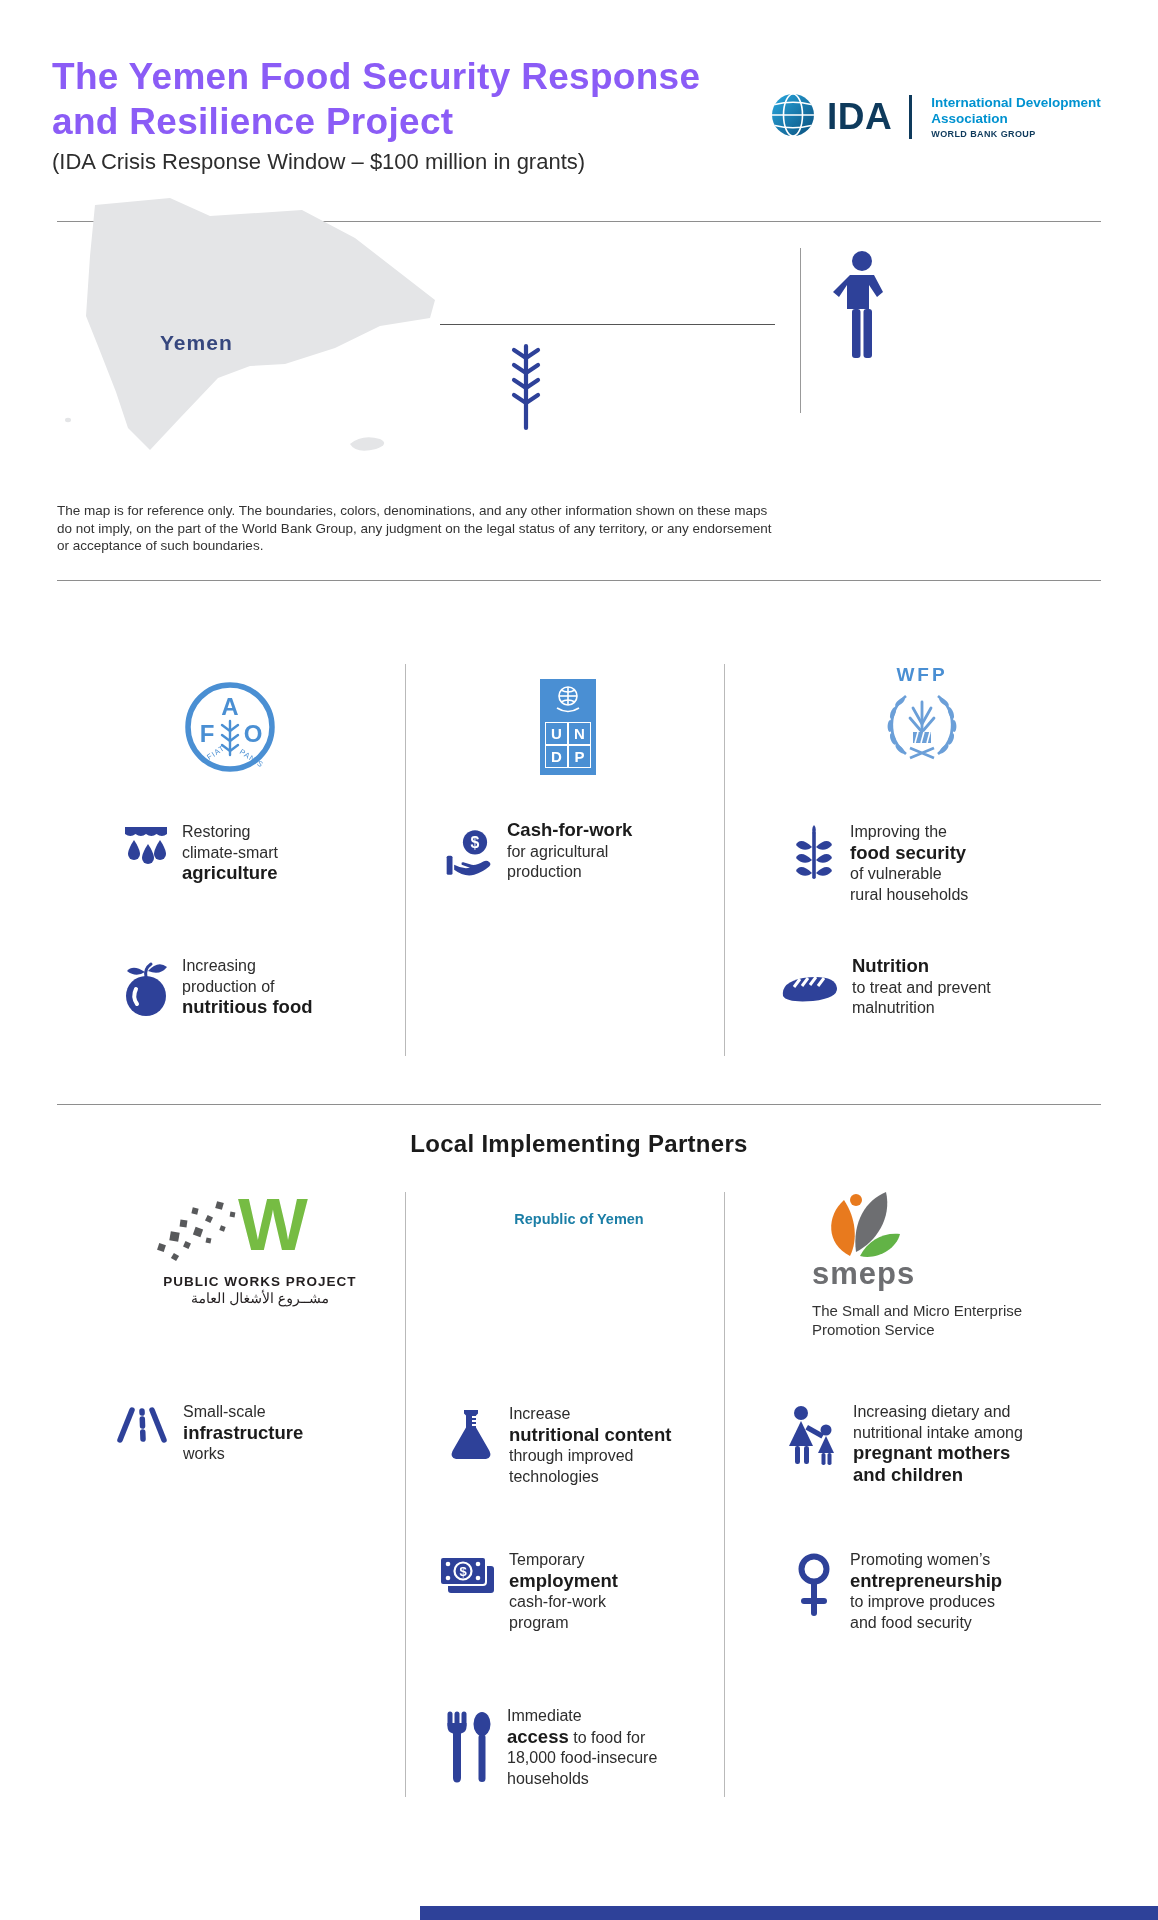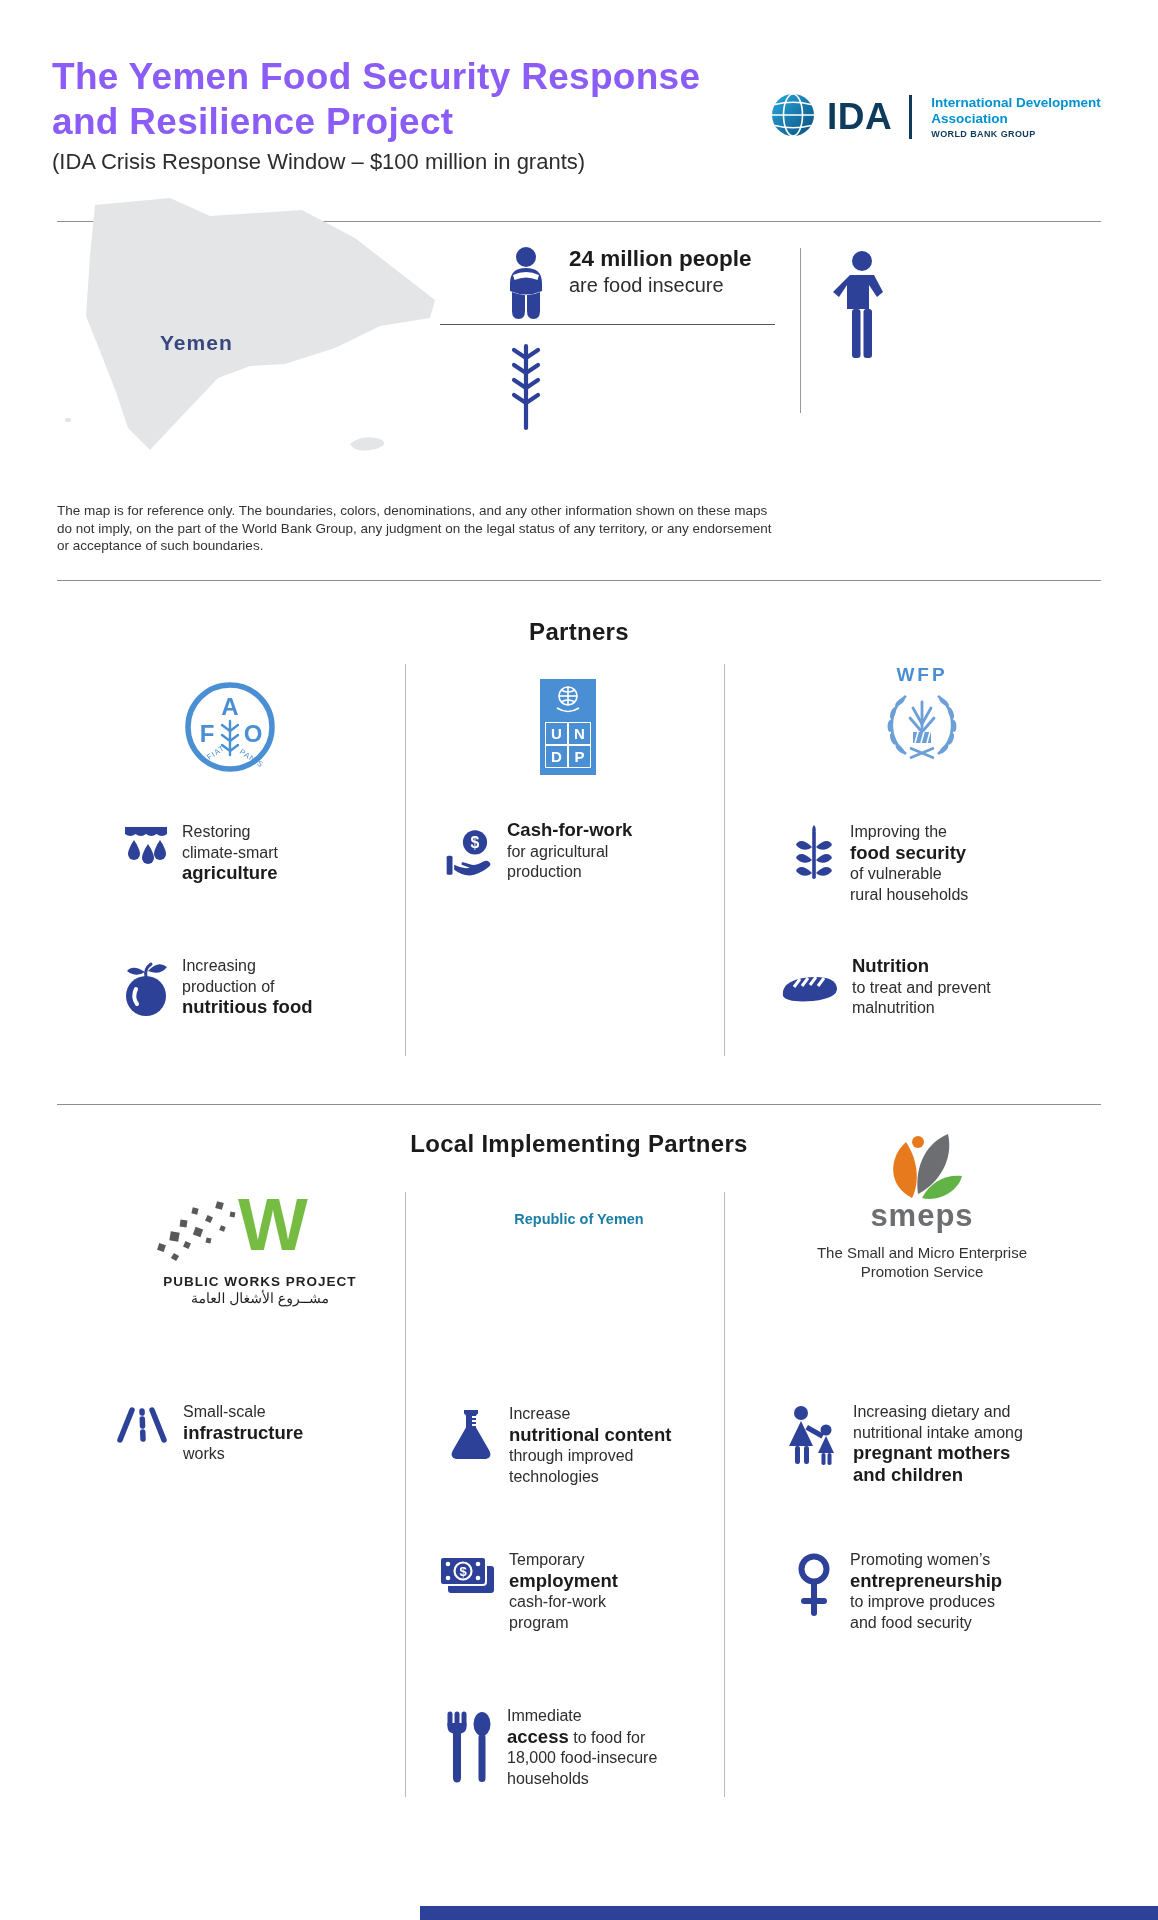--- a/index.html
+++ b/index.html
@@ -53,21 +53,21 @@
 .pwp-w{position:absolute;left:88px;top:-14px;font-size:74px;font-weight:800;color:#76bc43}
 .pwp-px{position:absolute;background:#58595b}
 .pwp-name{text-align:center;font-size:13.5px;font-weight:bold;color:#231f20;letter-spacing:1px}
 .pwp-ar{text-align:center;font-size:14px;color:#231f20;margin-top:1px}
 .sfd{position:absolute;left:443px;top:1211px;width:272px;color:#1b7ea6}
 .sfd-country{text-align:center;font-size:14.5px;font-weight:bold}
 .sfd-row{display:flex;justify-content:space-between;margin-top:7px}
 .sfd-en div{font-size:15.5px;font-weight:bold;line-height:26px}
 .sfd-ar{direction:rtl;text-align:right}
 .sfd-ar div{font-size:16.5px;font-weight:bold;line-height:26px}
-.smeps{position:absolute;left:812px;top:1132px;width:220px;text-align:center}
+.smeps{position:absolute;left:812px;top:1190px;width:220px;text-align:left}
 .smeps-name{font-size:31px;font-weight:800;color:#6d6e71;letter-spacing:1px;margin-top:-8px}
 .smeps-sub{font-size:15px;line-height:19px;color:#333;margin-top:9px}
 
 .footer-bar{position:absolute;left:420px;right:0;bottom:0;height:14px;background:#2e4199}
 </style>
 </head>
 <body>
 
 <div class="page">
 
@@ -109,35 +109,20 @@
 
   <span class="abs" style="left:50px;top:196px">
     <svg width="392" height="266" viewBox="0 0 392 266">
       <path fill="#e4e5e7" d="M45,9 L120,2 L160,20 L252,14 L305,42 L385,104 L380,122 L330,130 L285,152 L235,168 L200,170 L168,182 L130,222 L100,254 L78,232 L66,196 L48,150 L36,120 L40,60 Z"></path>
       <path fill="#e4e5e7" d="M300,248 q12,-10 30,-5 q10,5 -4,10 q-20,5 -26,-5 z"></path>
       <ellipse cx="18" cy="224" rx="3" ry="2.2" fill="#e4e5e7"></ellipse>
     </svg>
   </span>
   <div class="yemen-label">Yemen</div>
 
-  <div class="stat" style="left:495px;top:246px">
-    <span class="ic" style="width:62px">
-      <svg width="58" height="74" viewBox="0 0 58 74" fill="#2e4199">
-        <circle cx="29" cy="11" r="10"></circle>
-        <path d="M13 37 q0 -15 16 -15 q16 0 16 15 l0 8 q-16 7 -32 0 z"></path>
-        <path d="M16 29 q13 -6 26 0 l-1.5 5 q-11.5 -5 -23 0 z" fill="#fff"></path>
-        <path d="M15 46 q7 3 13 3 l0 16 q0 8 -6.5 8 t-6.5 -8 z"></path>
-        <path d="M30 49 q7 0 13 -3 l0 19 q0 8 -6.5 8 t-6.5 -8 z"></path>
-      </svg>
-    </span>
-    <div class="txt">
-        <div><span class="b">24 million people</span></div>
-        <div><span>are food insecure</span></div>
-      </div>
-  </div>
 
   <div class="hline" style="left:440px;top:324px;width:335px;background:#555"></div>
 
   <div class="stat" style="left:495px;top:336px">
     <span class="ic" style="width:62px">
       <svg width="34" height="106" viewBox="0 0 34 106">
         <g stroke="#2e4199" stroke-width="4.2" fill="none" stroke-linecap="round" stroke-linejoin="round">
           <line x1="17" y1="10" x2="17" y2="92"></line>
           <path d="M17 22 L5 14 M17 22 L29 14"></path>
           <path d="M17 37 L5 29 M17 37 L29 29"></path>
@@ -162,21 +147,20 @@
   </div>
 
   <div class="disclaimer">
     <div>The map is for reference only. The boundaries, colors, denominations, and any other information shown on these maps</div>
     <div>do not imply, on the part of the World Bank Group, any judgment on the legal status of any territory, or any endorsement</div>
     <div>or acceptance of such boundaries.</div>
   </div>
 
   <div class="hline" style="left:57px;top:580px;width:1044px"></div>
 
-  <div class="section-h" style="top:618px">Partners</div>
 
   <div class="vline" style="left:405px;top:664px;height:392px"></div>
   <div class="vline" style="left:724px;top:664px;height:392px"></div>
 
   <span class="fao">
     <svg width="92" height="92" viewBox="0 0 92 92">
       <circle cx="46" cy="46" r="42" fill="none" stroke="#4a8fd3" stroke-width="5.5"></circle>
       <text x="46" y="34" text-anchor="middle" font-size="24" font-weight="bold" fill="#4a8fd3">A</text>
       <text x="23" y="61" text-anchor="middle" font-size="24" font-weight="bold" fill="#4a8fd3">F</text>
       <text x="69" y="61" text-anchor="middle" font-size="24" font-weight="bold" fill="#4a8fd3">O</text>

